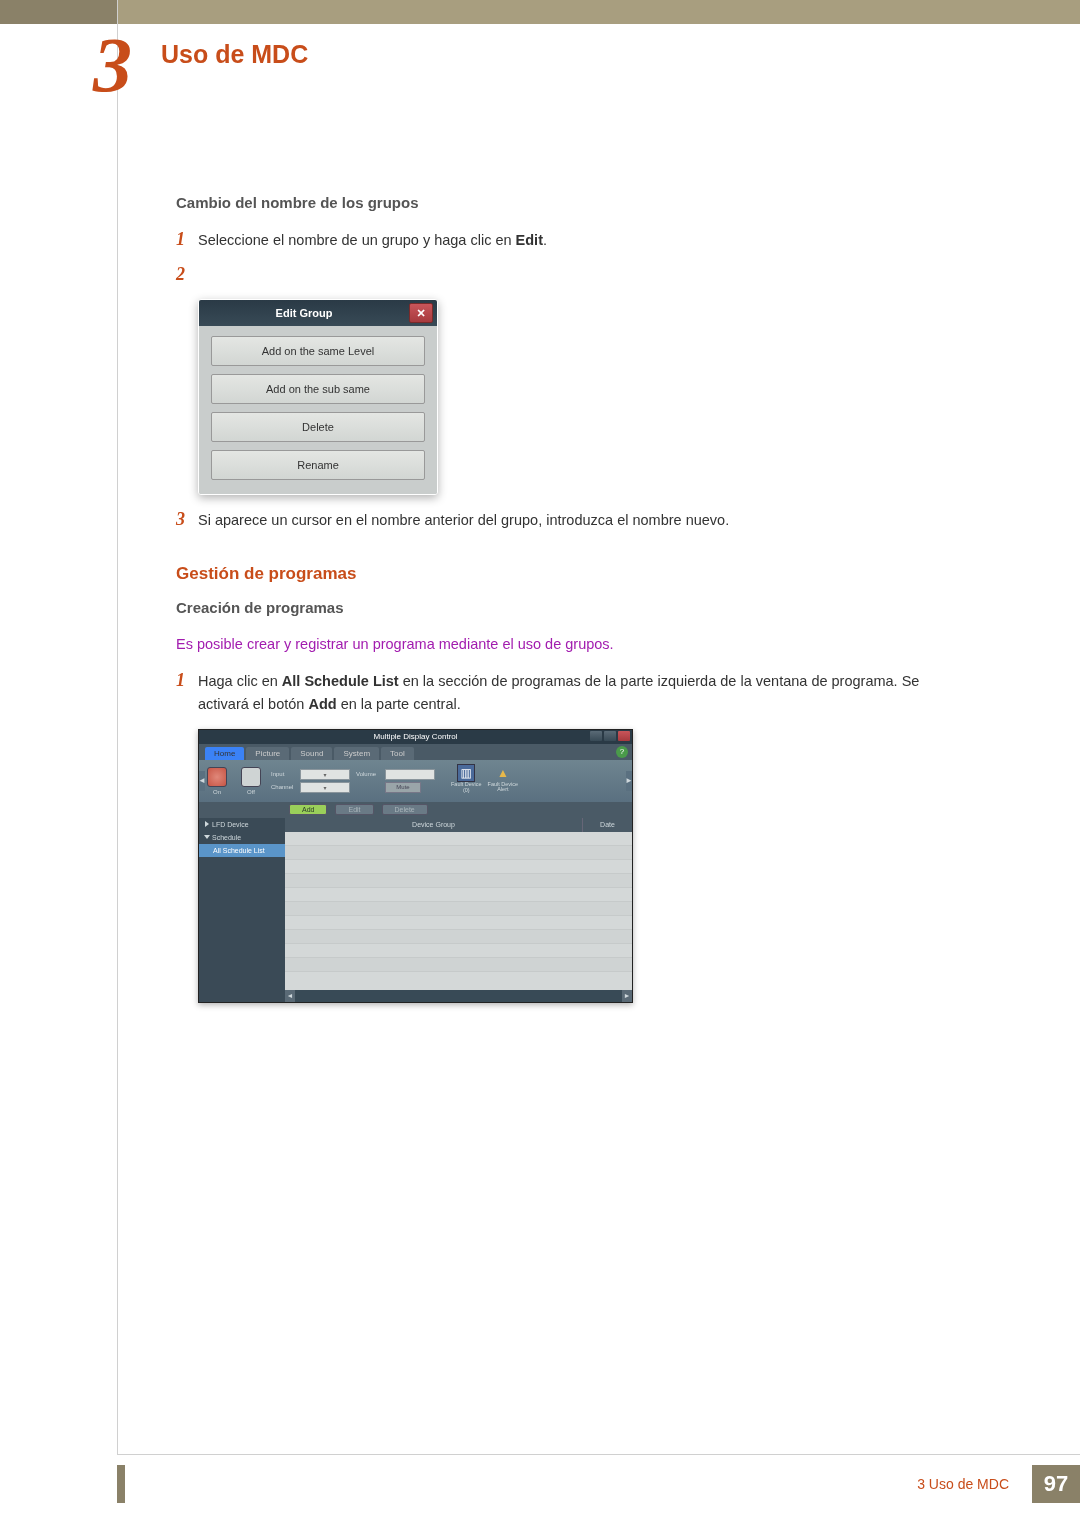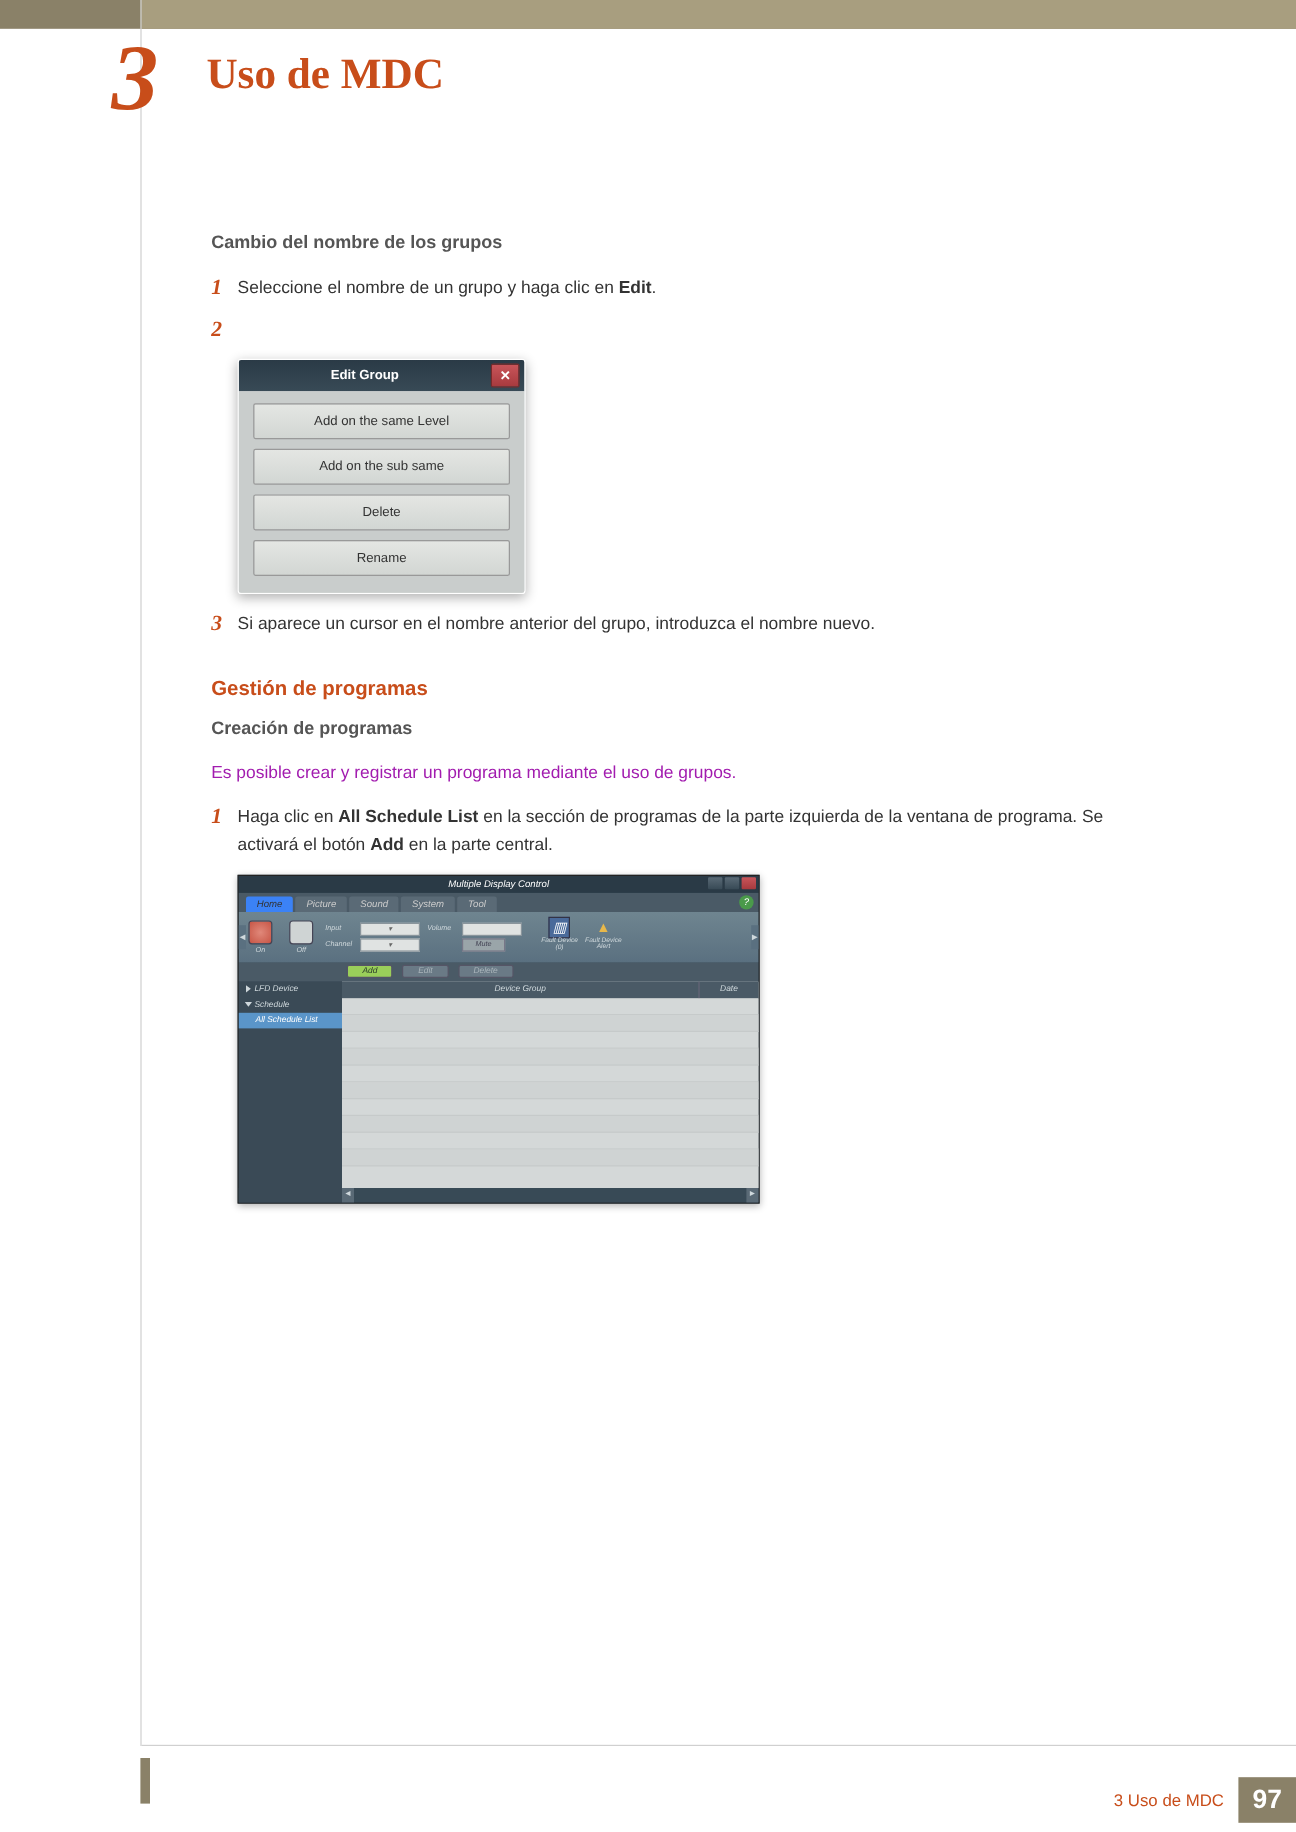--- a/index.html
+++ b/index.html
@@ -5,21 +5,21 @@
 * { margin: 0; padding: 0; box-sizing: border-box; }
 body { font-family: Arial, Helvetica, sans-serif; background: #fff; width: 1080px; height: 1527px; position: relative; }
 
 .top-bar { position: absolute; top: 0; left: 0; right: 0; height: 24px; background: #8a8168; }
 .top-bar-inner { position: absolute; left: 117px; top: 0; width: 963px; height: 24px; background: #a89e7f; }
 
 .vertical-line { position: absolute; left: 117px; top: 0; width: 1px; height: 1455px; background: #d0d0d0; }
 
 .chapter-badge { position: absolute; left: 93px; top: 26px; width: 74px; height: 78px; }
 .chapter-number { font-size: 78px; font-weight: bold; color: #c84d1a; font-style: italic; font-family: "Times New Roman", serif; line-height: 1; }
-.chapter-title { position: absolute; left: 172px; top: 40px; font-size: 36px; font-weight: bold; color: #c84d1a; font-family: Liberation Serif, serif; }
+.chapter-title { position: absolute; left: 161px; top: 40px; font-size: 25px; font-weight: bold; color: #c84d1a; font-family: Liberation Sans, sans-serif; }
 
 .content { position: absolute; left: 176px; top: 194px; width: 790px; }
 
 .h4 { font-size: 15px; font-weight: bold; color: #555; margin-bottom: 18px; }
 .h3 { font-size: 17px; font-weight: bold; color: #c84d1a; margin-top: 32px; margin-bottom: 15px; }
 
 .step { display: flex; margin-bottom: 12px; }
 .step-num { font-size: 18px; font-style: italic; color: #c84d1a; font-family: "Times New Roman", serif; width: 22px; flex-shrink: 0; font-weight: bold; }
 .step-text { font-size: 14.5px; color: #333; line-height: 1.6; }
 
@@ -27,21 +27,21 @@
 
 
 .dialog-wrap { margin: 14px 0 14px 22px; width: 240px; border: 1px solid #fff; box-shadow: 0 3px 10px rgba(0,0,0,0.3); background: #cbcfce; border-radius: 3px; overflow: hidden; }
 .dialog-titlebar { display: flex; align-items: center; height: 26px; background: linear-gradient(#2a3a46, #384a56); }
 .dialog-title { flex: 1; text-align: center; color: #fff; font-size: 11px; font-weight: bold; }
 .dialog-close { width: 24px; height: 20px; margin-right: 4px; background: linear-gradient(#c9555a,#a73a3e); border: 1px solid #7a2a2a; border-radius: 2px; display: flex; align-items: center; justify-content: center; color: #fff; font-size: 11px; font-weight: bold; }
 .dialog-body { padding: 10px 12px 6px; background: #c9cdcc; }
 .dlg-btn { height: 30px; margin-bottom: 8px; background: linear-gradient(#e4e6e3,#d2d6d3); border: 1px solid #999; border-radius: 2px; display: flex; align-items: center; justify-content: center; font-size: 11px; color: #333; }
 
 
-.mdc-wrap { margin: 12px 0 0 22px; width: 435px; border: 1px solid #222; background: #384a56; box-shadow: 0 2px 6px rgba(0,0,0,0.3); font-style: italic; }
+.mdc-wrap { margin: 12px 0 0 22px; width: 435px; border: 1px solid #222; background: #384a56; box-shadow: 0 2px 6px rgba(0,0,0,0.3); }
 .mdc-titlebar { height: 14px; background: #2a3a46; position: relative; }
 .mdc-title { color: #fff; font-size: 8px; text-align: center; line-height: 14px; }
 .mdc-winbtn { position: absolute; right: 2px; top: 1px; background: linear-gradient(#c9555a,#a73a3e); width: 12px; height: 10px; border-radius: 1px; }
 .mdc-winbtn2 { position: absolute; right: 16px; top: 1px; background: linear-gradient(#5a6a76,#384a56); width: 12px; height: 10px; border-radius: 1px; }
 .mdc-winbtn3 { position: absolute; right: 30px; top: 1px; background: linear-gradient(#5a6a76,#384a56); width: 12px; height: 10px; border-radius: 1px; }
 
 .mdc-tabs { display: flex; height: 16px; background: #4a5a66; padding-left: 6px; align-items: flex-end; }
 .mdc-tab { font-size: 8px; color: #ccc; padding: 2px 9px; background: #5a6a76; margin-right: 2px; border-radius: 2px 2px 0 0; }
 .mdc-tab.active { background: #3b82f6; color: #333; }
 .mdc-help { margin-left: auto; margin-right: 4px; width: 12px; height: 12px; background: #4a9a4a; border-radius: 50%; color: #fff; font-size: 8px; text-align: center; line-height: 12px; margin-bottom: 2px; }
@@ -85,21 +85,21 @@
 .grid-rows { flex: 1; background: #d4d8d8; }
 .grid-row { height: 14px; border-bottom: 1px solid #c6caca; }
 .grid-row:nth-child(even) { background: #cfd3d3; }
 
 .mdc-scroll { height: 12px; background: #384a56; display: flex; }
 .scroll-arrow { width: 10px; height: 12px; background: #5a6a76; color:#cfd8dc; font-size:7px; display:flex;align-items:center;justify-content:center; }
 .scroll-track { flex: 1; }
 
 
 .footer-rule { position: absolute; left: 118px; bottom: 72px; right: 0; height: 1px; background: #d0d0d0; }
-.footer-band { position: absolute; right: 0; bottom: 8px; height: 38px; display: flex; align-items: center; }
+.footer-band { position: absolute; right: 0; bottom: 24px; height: 38px; display: flex; align-items: center; gap: 11px; }
 .footer-label { font-size: 14px; color: #c84d1a; font-weight: 500; margin-right: 12px; }
 .footer-page { width: 48px; height: 38px; background: #8a8168; color: #fff; font-size: 22px; font-weight: bold; display: flex; align-items: center; justify-content: center; }
 .footer-vert { position: absolute; left: 117px; bottom: 24px; width: 8px; height: 38px; background: #8a8168; }
 </style>
 </head>
 <body>
 
 <div class="top-bar">
   <div class="top-bar-inner"></div>
 </div>

